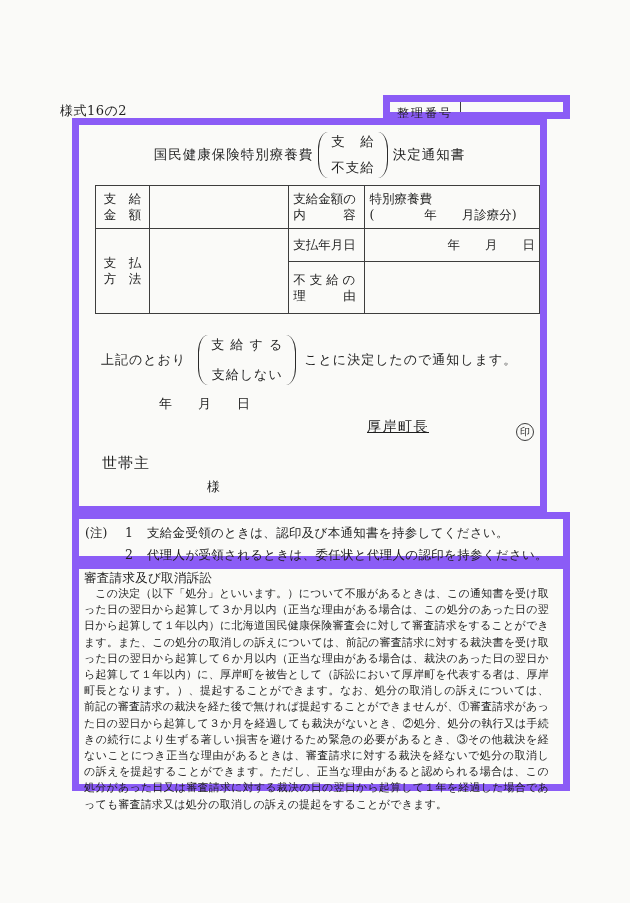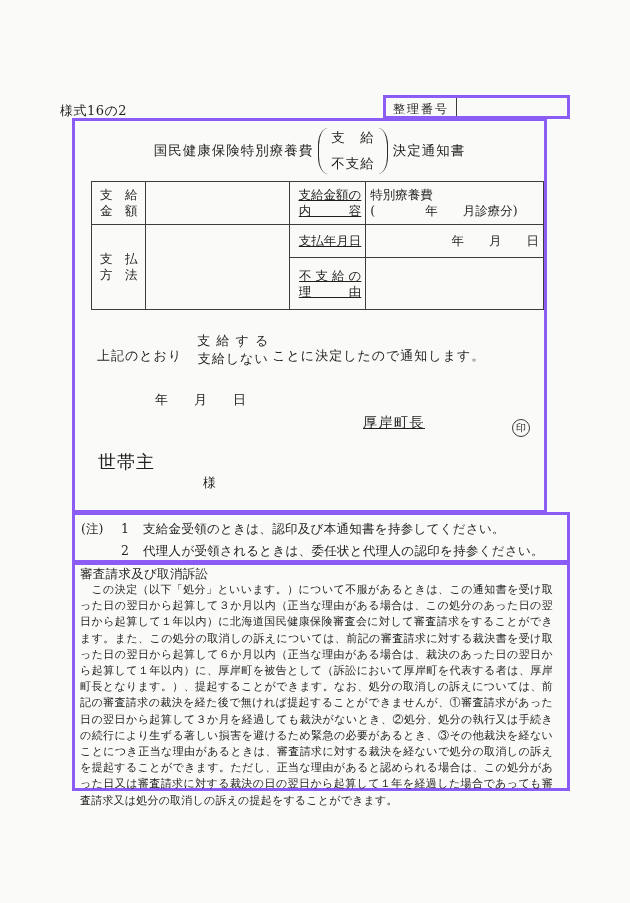--- a/index.html
+++ b/index.html
@@ -3,21 +3,21 @@
 <meta charset="utf-8">
 <style>
   html,body{margin:0;padding:0;}
   body{
     width:630px;height:903px;position:relative;
     background:#fafaf8;color:#1f1f1f;
     font-family:"DejaVu Serif","Liberation Serif",serif;
     font-size:13px;
   }
   .abs{position:absolute;box-sizing:border-box;}
-  .box{border:3px solid #8b5cf6;background:transparent;}
+  .box{border:7px solid #8b5cf6;background:transparent;}
 
   
   .form-code{left:60px;top:76px;font-size:13px;letter-spacing:.5px;margin-top:26px;}
 
   
   .ref-table{left:383px;top:95px;width:187px;height:24px;display:flex;}
   .ref-label{width:70px;border-right:1px solid #3d3d3d;text-align:center;
     font-size:12px;line-height:22px;letter-spacing:2px;}
   .ref-value{flex:1;}
 
@@ -29,49 +29,49 @@
     justify-content:center;align-items:center;gap:5px;font-size:13.5px;letter-spacing:1px;}
 
   
   .bracket{display:inline-flex;align-items:stretch;}
   .paren{display:inline-block;width:10px;box-sizing:border-box;}
   .paren.l{border-left:1.4px solid #2b2b2b;border-top-left-radius:10px 17px;border-bottom-left-radius:10px 17px;}
   .paren.r{border-right:1.4px solid #2b2b2b;border-top-right-radius:10px 17px;border-bottom-right-radius:10px 17px;}
   .stack{display:inline-flex;flex-direction:column;justify-content:space-between;
     padding:1px 3px;text-align:center;}
   .title-bracket{height:46px;}
-  .decision-bracket{height:50px;font-size:13px;flex-direction:column;}
+  .decision-bracket{height:50px;font-size:13px;}
 
   
   table.info{left:16px;top:60px;border-collapse:collapse;table-layout:fixed;}
   table.info td{border:1px solid #3d3d3d;font-size:12.5px;padding:2px 4px;
     vertical-align:middle;line-height:16px;overflow:hidden;}
   td.c1{width:48px;text-align:center;}
   td.c2{width:151px;}
-  td.c3{width:70px;text-align:right;padding-left:4px;text-decoration:underline;}
+  td.c3{width:70px;text-align:left;padding-left:4px;}
   td.c4{width:183px;}
   tr.r1 td{height:38px;}
   tr.r2 td{height:28px;}
   tr.r3 td{height:47px;}
   .cell-line{display:block;}
   .val-right{text-align:right;padding-right:8px;}
 
   
   .line1{left:14px;top:192px;font-size:13px;letter-spacing:.5px;white-space:nowrap;}
   .blank-line{display:inline-block;width:88px;height:13px;border-bottom:1px solid #2b2b2b;}
   .line2{left:22px;top:210px;height:50px;display:flex;align-items:center;
     font-size:13px;letter-spacing:1px;white-space:nowrap;}
   .line2 .pre{margin-right:12px;}
-  .line2 .post{margin-left:0;}
+  .line2 .post{margin-left:8px;}
   .date-line{left:80px;top:270px;font-size:13px;}
   .mayor{left:288px;top:293px;font-size:14px;letter-spacing:1.5px;text-decoration:underline;}
   .seal{left:437px;top:298px;width:18px;height:18px;border:1px solid #3d3d3d;
     border-radius:50%;display:flex;align-items:center;justify-content:center;
     font-size:10px;line-height:1;}
-  .householder{left:23px;top:329px;font-size:18px;letter-spacing:1px;}
+  .householder{left:23px;top:329px;font-size:15px;letter-spacing:1px;}
   .honorific{left:128px;top:353px;font-size:13px;}
 
   
   .note-box{left:72px;top:512px;width:498px;height:51px;padding:3px 0 0 6px;}
   .note-row{display:flex;font-size:12.5px;line-height:22px;}
   .note-label{width:40px;}
   .note-num{width:22px;}
   .note-text{flex:1;letter-spacing:.3px;}
 
   

